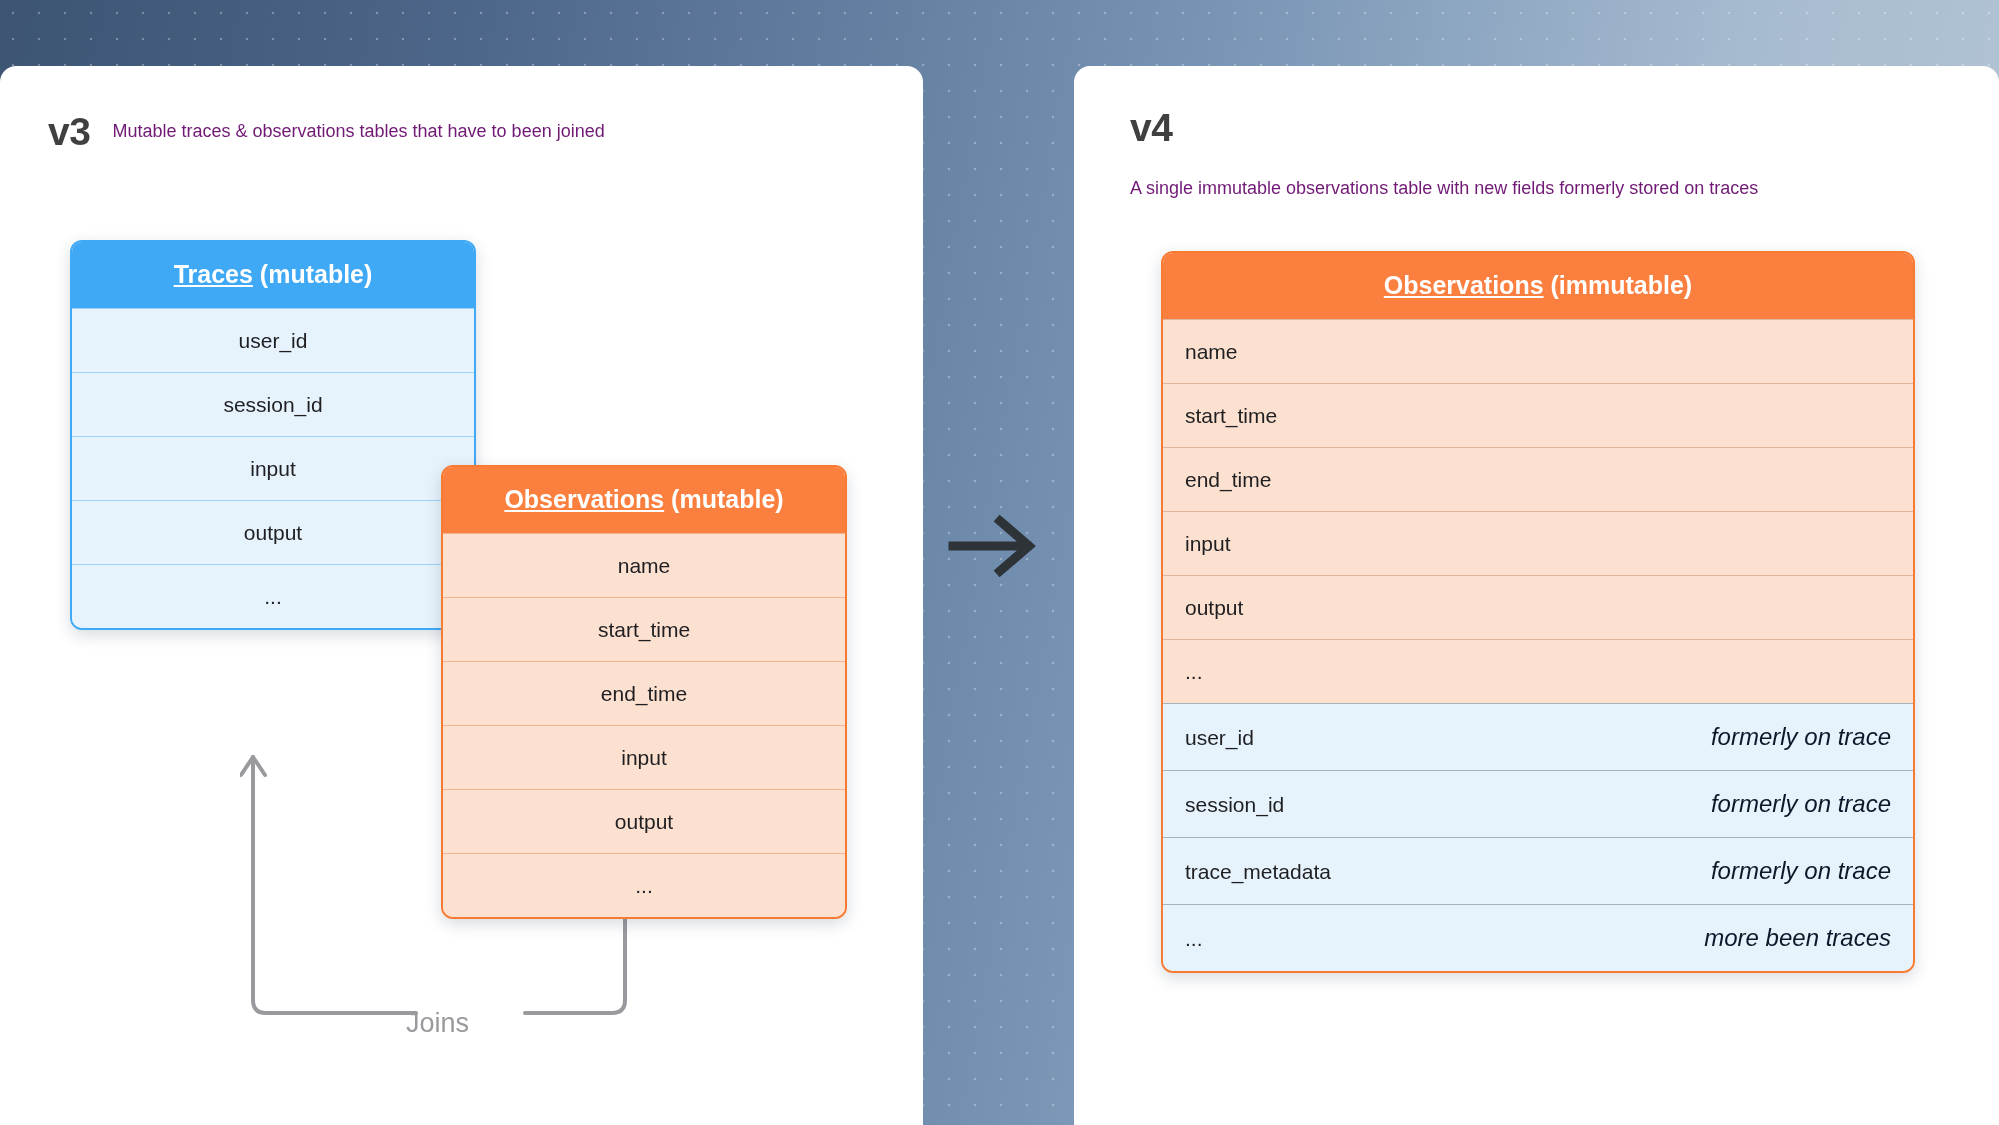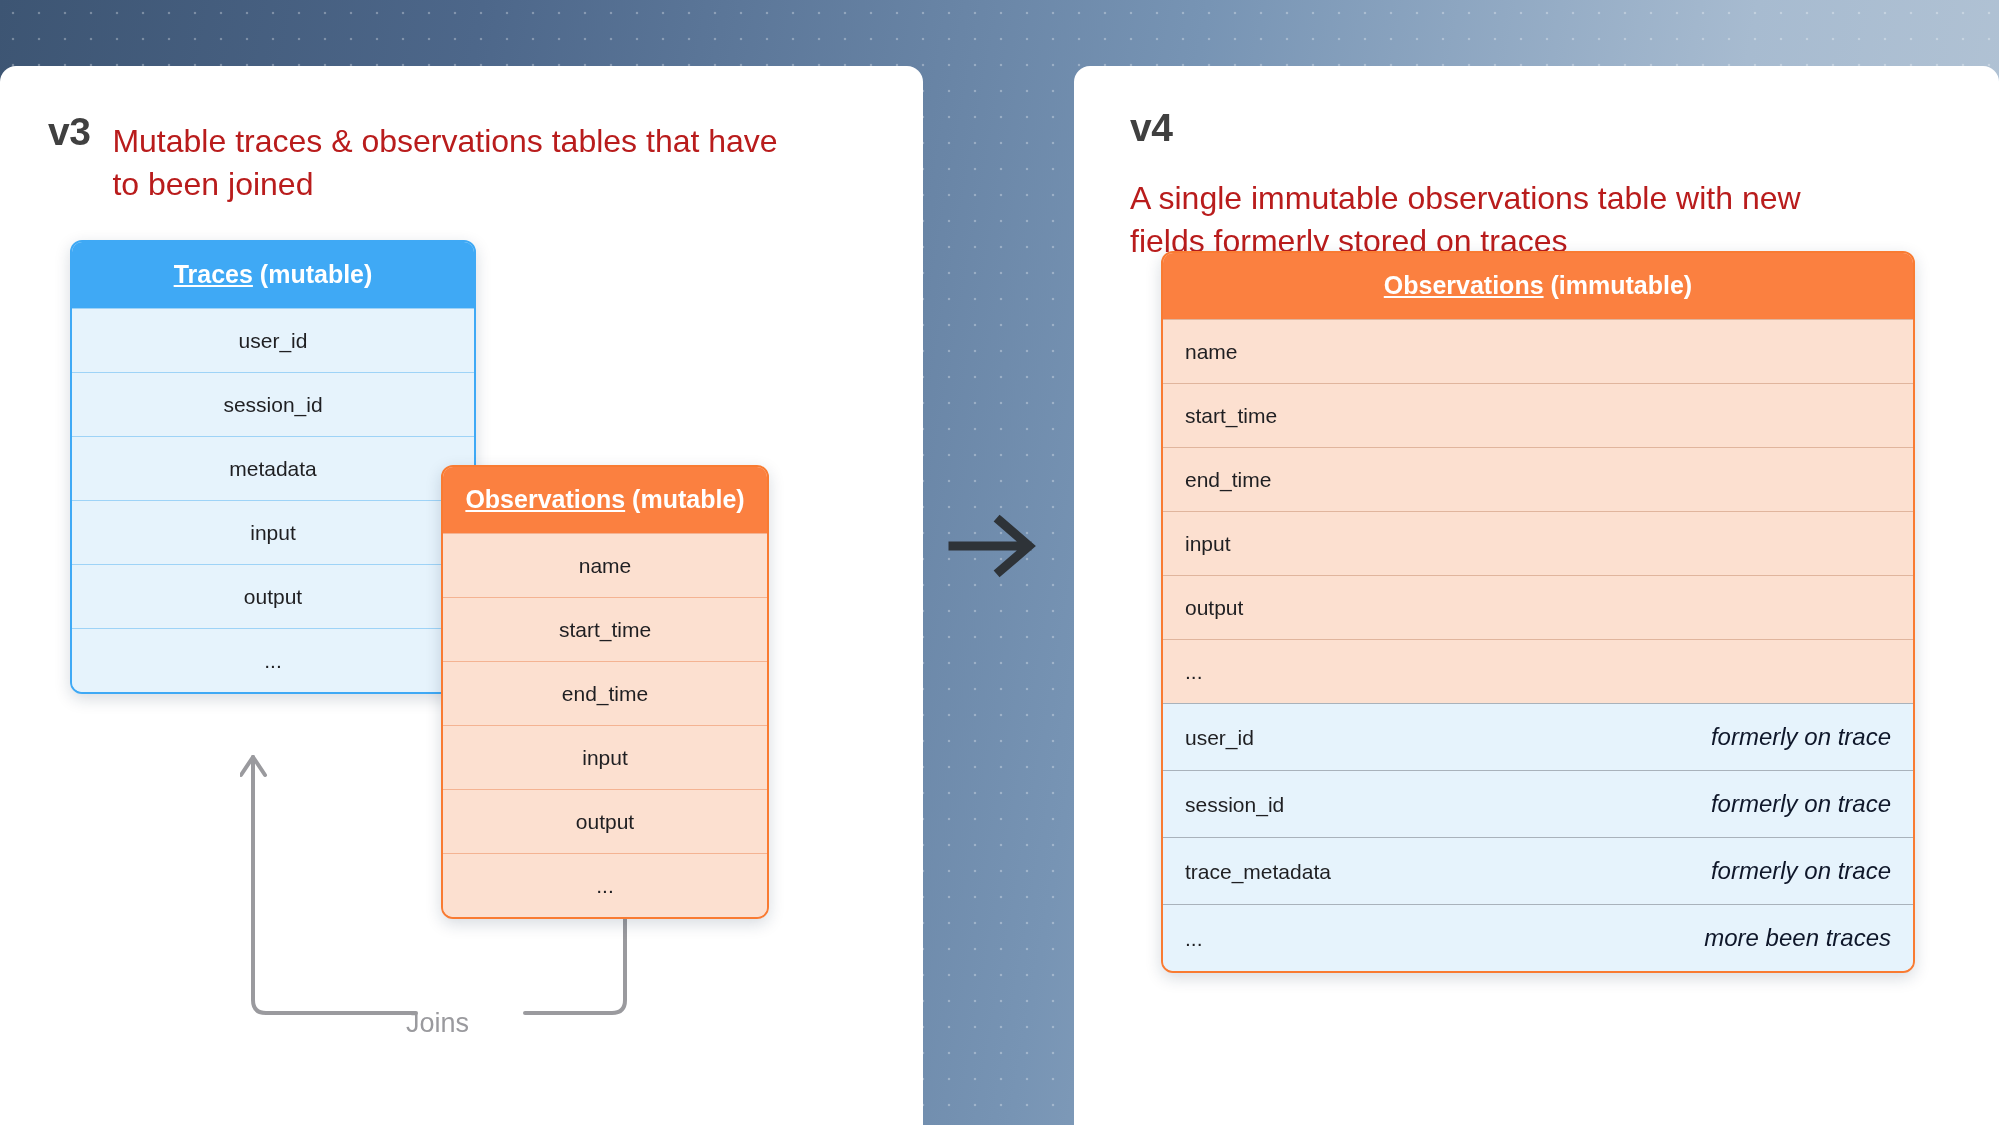--- a/index.html
+++ b/index.html
@@ -57,22 +57,22 @@
   .version-tag {
     font-size: 39px;
     font-weight: 700;
     color: #404040;
     line-height: 1.0;
     letter-spacing: -0.5px;
     flex: 0 0 auto;
   }
 
   .head-desc {
-    font-size: 32px;
-    color: #b91c1c;
+    font-size: 18px;
+    color: #701a75;
     line-height: 1.33;
     padding-top: 8px;
     max-width: 700px;
   }
   #head-right .head-desc { max-width: 700px; }
 
   
   .tbl {
     position: absolute;
     border-radius: 12px;
@@ -109,21 +109,21 @@
     background: #E6F3FC;
   }
   #tbl-traces .tbl-head { background: #3FA9F5; }
   #tbl-traces .tbl-row  { background: #E6F3FC; border-top: 1px solid #9ed3f7; }
   #tbl-traces .tbl-row:first-of-type { border-top: none; }
 
   
   #tbl-obs-mut {
     left: 441px;
     top: 465px;
-    width: 328px;
+    width: 406px;
     border: 2px solid #F97B32;
     background: #FCE0D0;
     z-index: 3;
   }
   #tbl-obs-mut .tbl-head { background: #FB8040; }
   #tbl-obs-mut .tbl-row  { background: #FCE0D0; border-top: 1px solid #f4b392; }
   #tbl-obs-mut .tbl-row:first-of-type { border-top: none; }
 
   
   #tbl-obs-imm {
@@ -202,21 +202,20 @@
   <div class="head-desc">A single immutable observations table with new fields formerly stored on traces</div>
 </div>
 
 <div class="tbl" id="tbl-traces">
   <div class="tbl-head">
     <b>Traces</b>
     <span>(mutable)</span>
   </div>
   <div class="tbl-row">user_id</div>
   <div class="tbl-row">session_id</div>
-  <div class="tbl-row">metadata</div>
   <div class="tbl-row">input</div>
   <div class="tbl-row">output</div>
   <div class="tbl-row">...</div>
 </div>
 
 <div class="tbl" id="tbl-obs-mut">
   <div class="tbl-head">
     <b>Observations</b>
     <span>(mutable)</span>
   </div>

